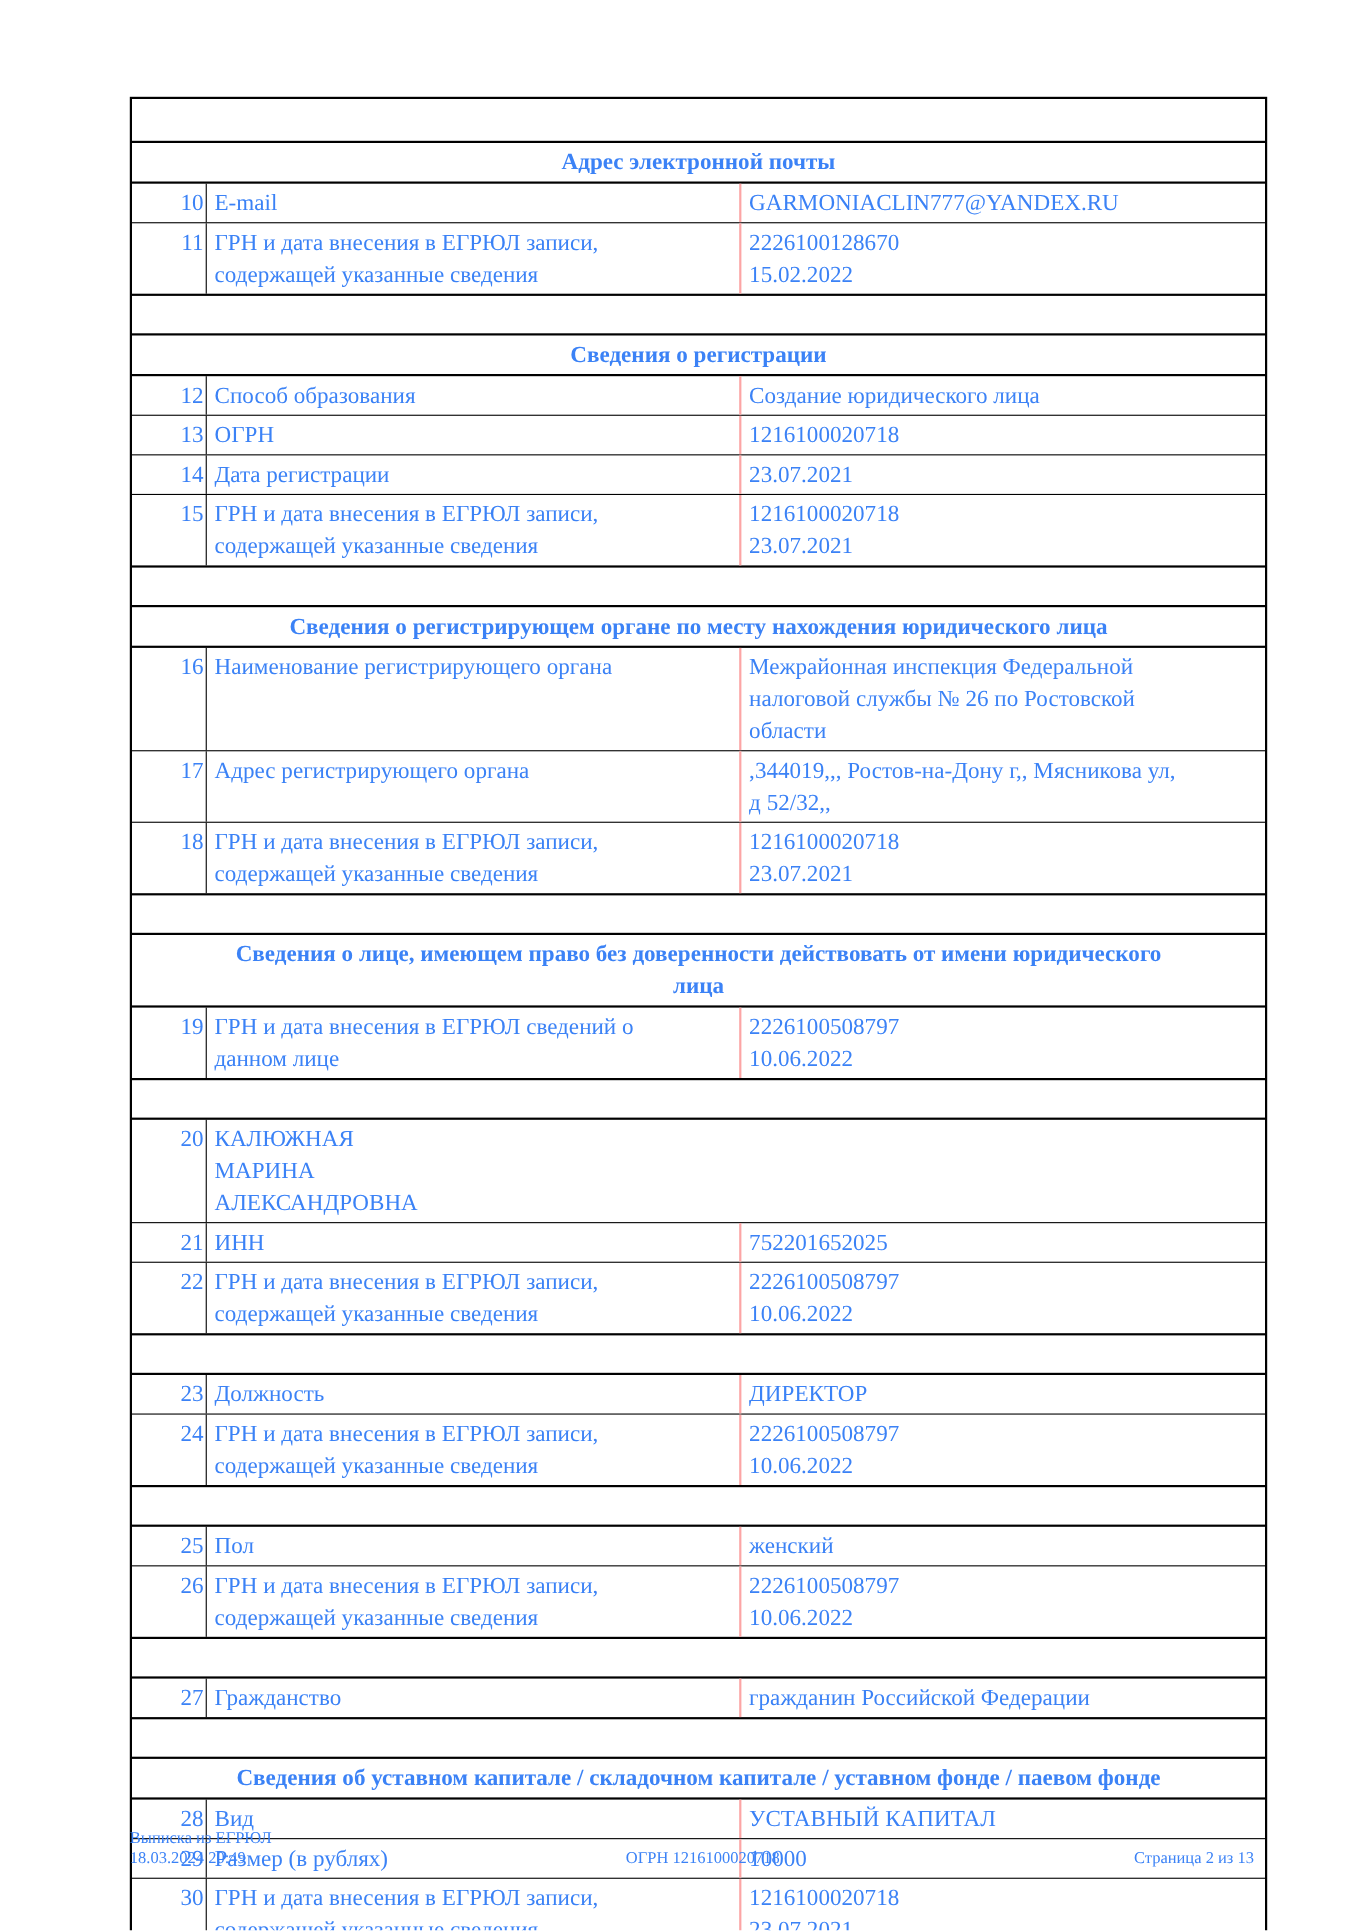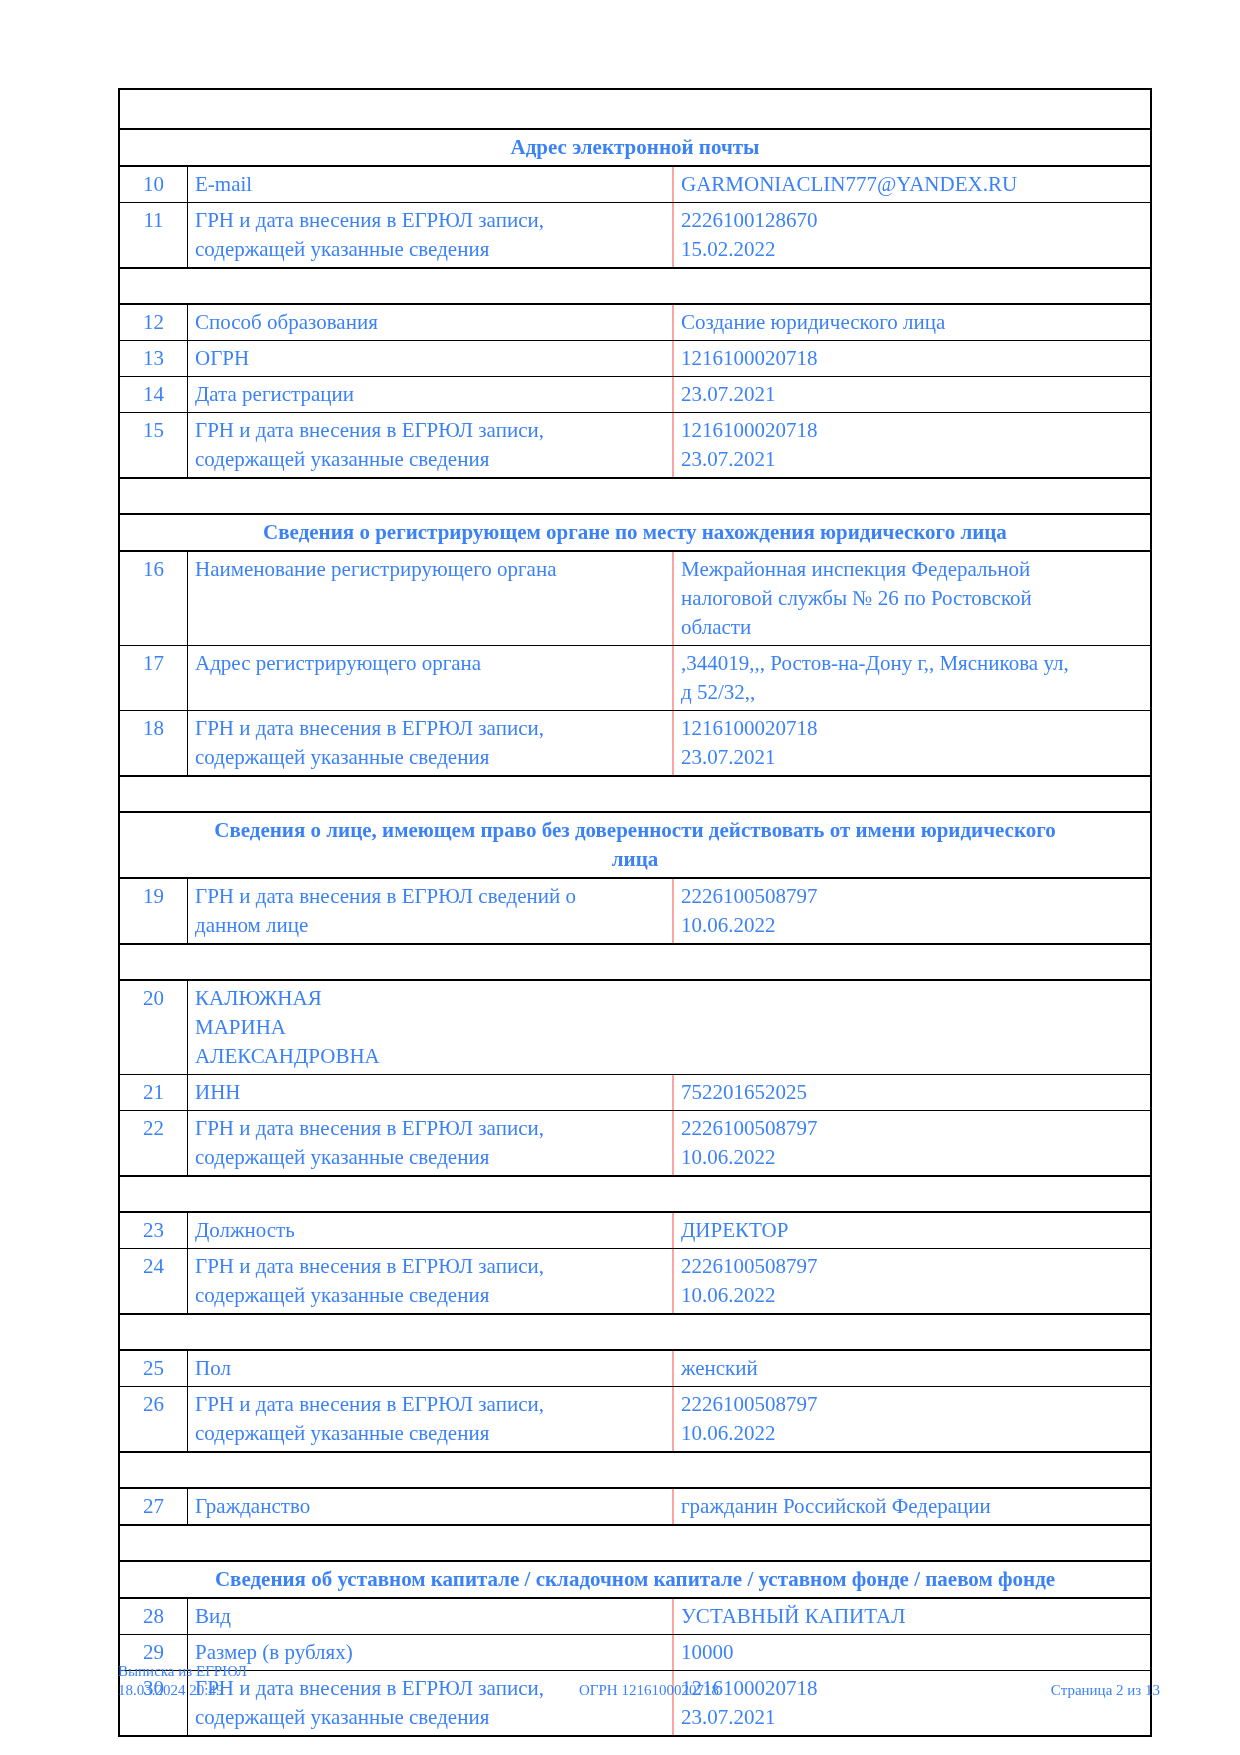--- a/index.html
+++ b/index.html
@@ -45,32 +45,32 @@
     grid-template-columns: 68px 486px auto;
   }
   .cell {
     font-size: 21px;
     line-height: 29px;
     padding: 3px 7px;
     white-space: pre-line;
     overflow: hidden;
   }
   .cell.num {
-    text-align: center;
+    text-align: right;
     padding-left: 2px;
     padding-right: 2px;
     border-right: 1px solid #000;
   }
   .cell.label {
     border-right: 2px solid #fca5a5;
   }
   .doc-footer {
     position: absolute;
     left: 118px;
-    right: 80px;
+    right: 100px;
     top: 1662px;
     display: flex;
     justify-content: space-between;
     align-items: flex-end;
     font-size: 15px;
     line-height: 19px;
   }
   .doc-footer .left-block { text-align: left; }
   .doc-footer .center-block { text-align: center; }
   .doc-footer .right-block { text-align: center; }
@@ -93,20 +93,21 @@
     <div class="row bt1">
       <div class="cell num">11</div>
       <div class="cell label">ГРН и дата внесения в ЕГРЮЛ записи,
 содержащей указанные сведения</div>
       <div class="cell value">2226100128670
 15.02.2022</div>
     </div>
 
     <div class="row-gap bt2"></div>
 
+    <div class="section-header bt2">Сведения о регистрации</div>
     <div class="row bt2">
       <div class="cell num">12</div>
       <div class="cell label">Способ образования</div>
       <div class="cell value">Создание юридического лица</div>
     </div>
     <div class="row bt1">
       <div class="cell num">13</div>
       <div class="cell label">ОГРН</div>
       <div class="cell value">1216100020718</div>
     </div>

